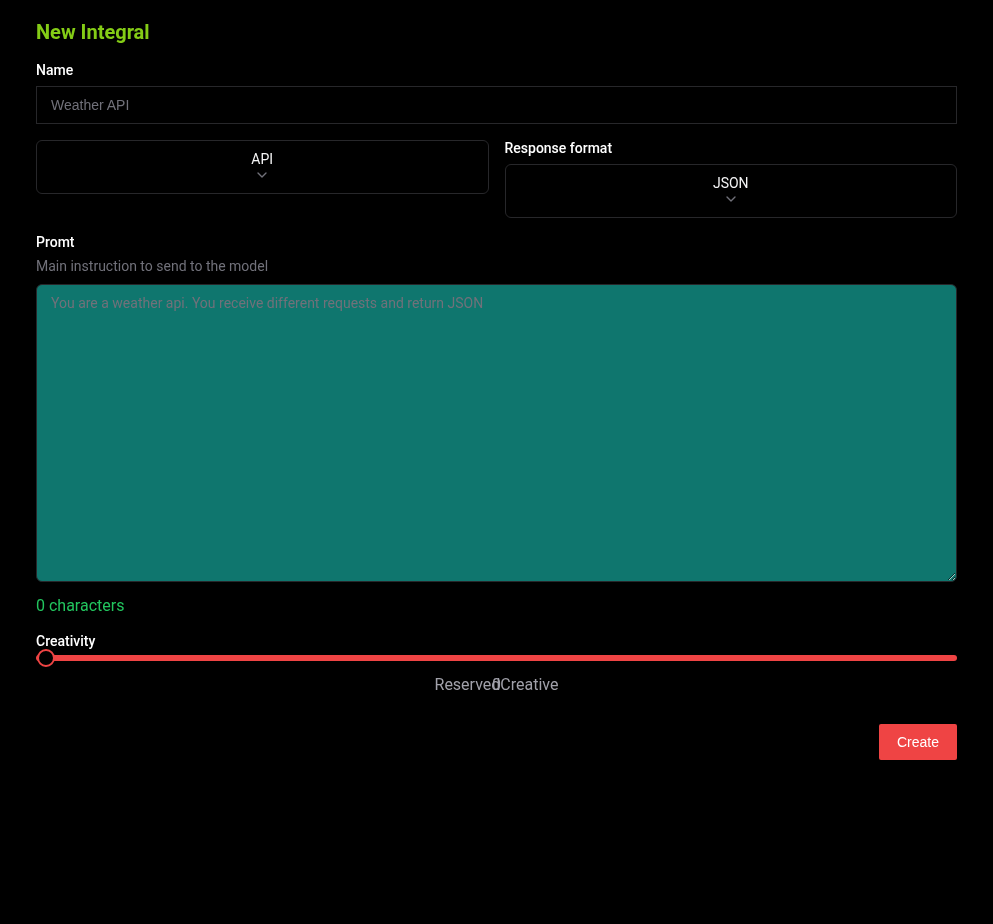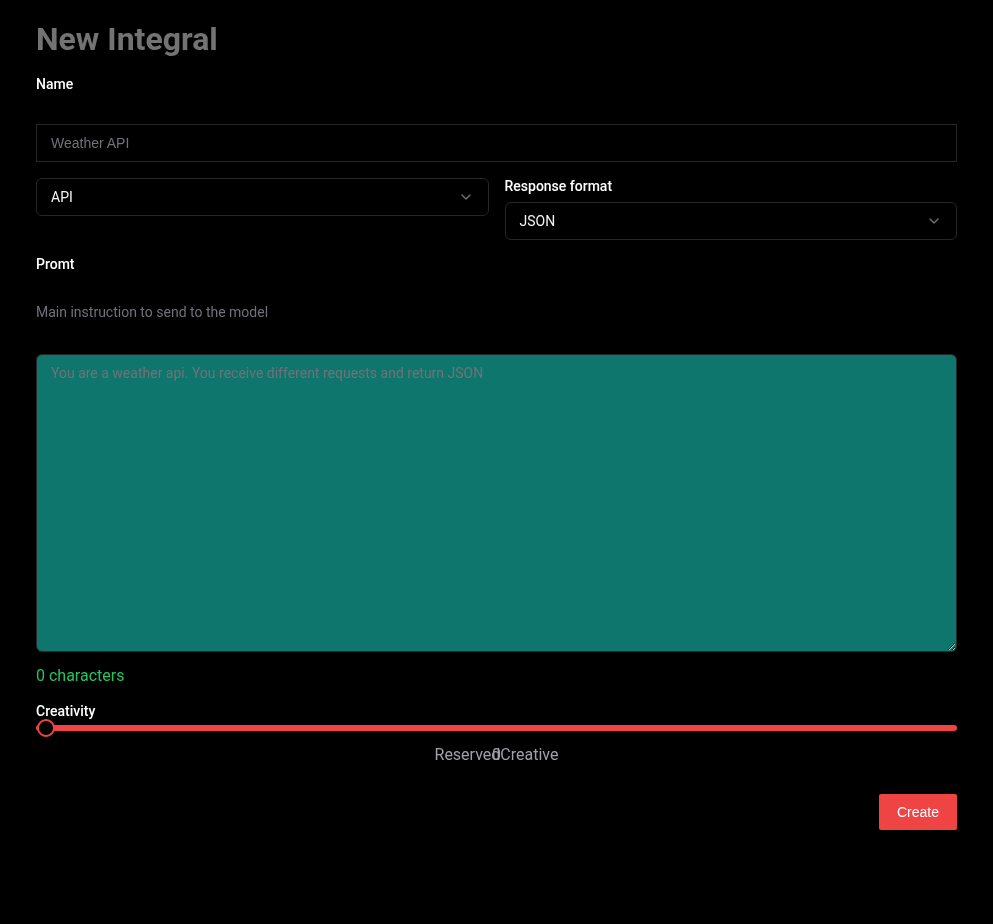--- a/index.html
+++ b/index.html
@@ -31,38 +31,37 @@
     }
     .breadcrumb-item.current {
       color: #d4d4d8;
     }
     .chevron-sep {
       color: #52525b;
       display: inline-flex;
       align-items: center;
     }
     .page-title {
-      font-size: 32px;
+      font-size: 20px;
       font-weight: 700;
       margin-bottom: 18px;
-      color: #737373;
+      color: #84cc16;
     }
     .form-row {
       display: flex;
       gap: 16px;
       margin-bottom: 16px;
     }
     .form-group {
       flex: 1;
       display: flex;
       flex-direction: column;
     }
     .form-group.full {
       width: 100%;
-      gap: 24px;
     }
     .label {
       font-size: 14px;
       font-weight: 500;
       color: #ffffff;
       margin-bottom: 8px;
     }
     .sublabel {
       font-size: 14px;
       color: #71717a;
@@ -86,20 +85,21 @@
       border: 1px solid #27272a;
       border-radius: 6px;
       padding: 10px 14px;
       color: #ffffff;
       font-size: 14px;
       width: 100%;
       display: flex;
       justify-content: space-between;
       align-items: center;
       cursor: pointer;
+      flex-direction: column;
     }
     .select-value {
       color: #f4f4f5;
     }
     .chevron-down {
       color: #71717a;
       display: inline-flex;
     }
     .textarea {
       background: #0f766e;

